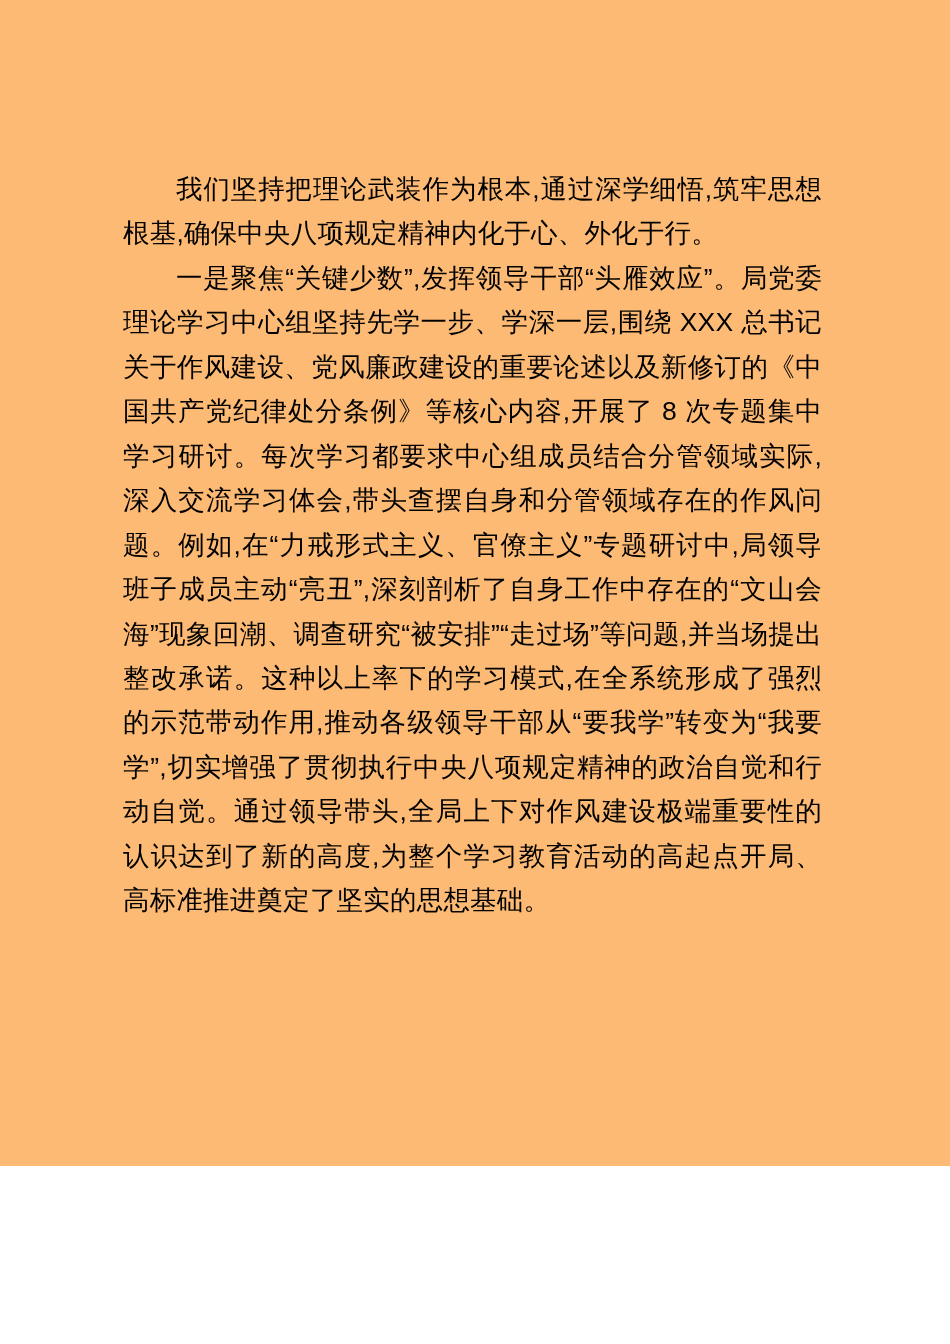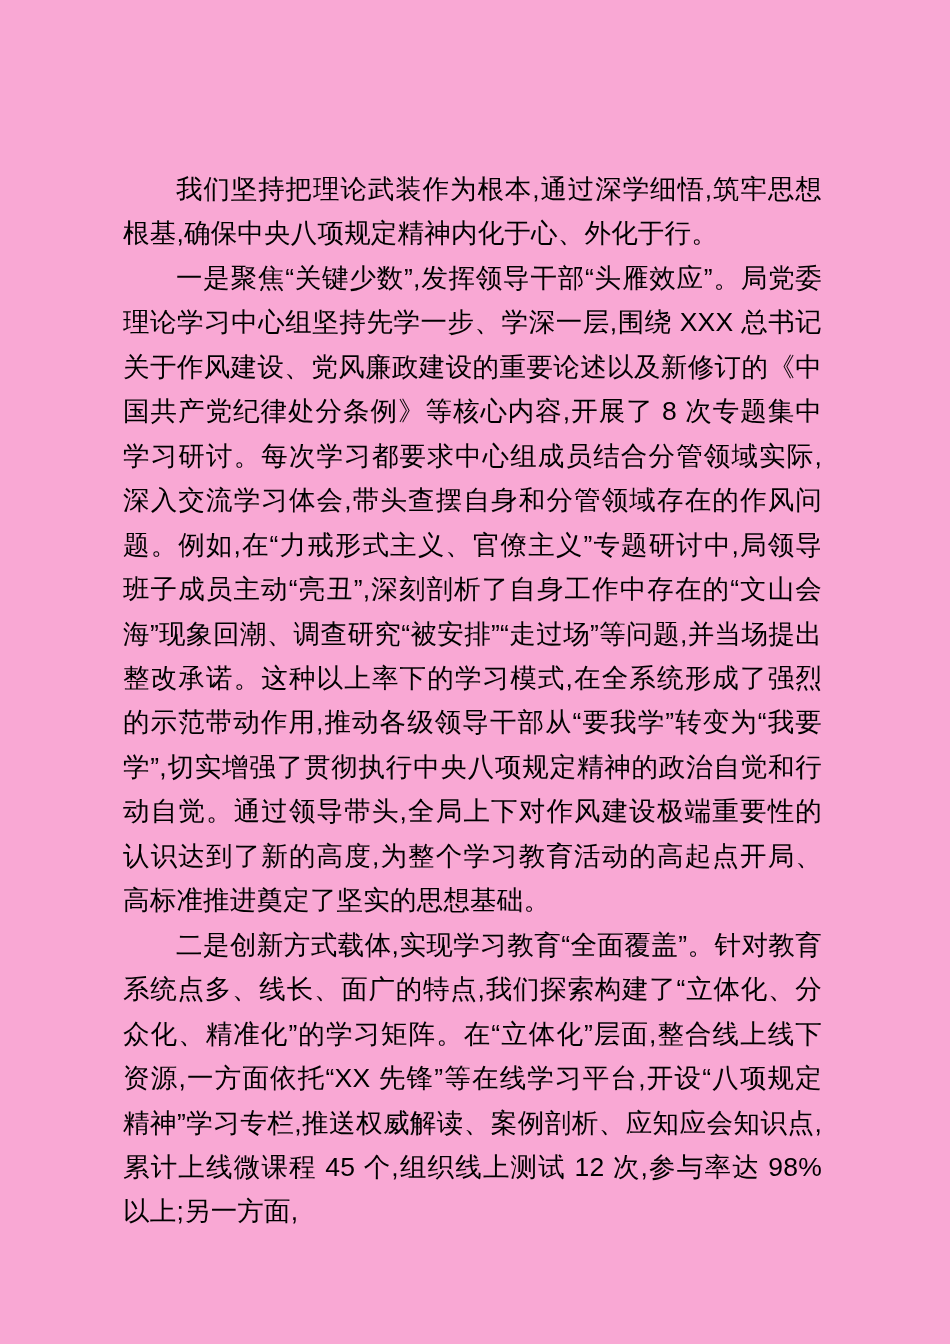--- a/index.html
+++ b/index.html
@@ -9,22 +9,22 @@
   }
   body {
     width: 950px;
     height: 1344px;
     overflow: hidden;
     font-family: "Liberation Sans", "DejaVu Sans", sans-serif;
   }
   .document-page {
     box-sizing: border-box;
     width: 950px;
-    height: 1344px;
-    background: #f9a8d4;
+    height: 1166px;
+    background: #fdba74;
     padding: 167px 128px 0 123px;
   }
   .doc-paragraph {
     margin: 0;
     padding: 0;
     color: #000000;
     font-size: 26.5px;
     line-height: 44.45px;
     text-align: justify;
     text-justify: inter-ideograph;
@@ -33,14 +33,13 @@
     letter-spacing: 0.2px;
     font-weight: 400;
   }
 </style>
 </head>
 <body>
 
 <div class="document-page">
   <p class="doc-paragraph">我们坚持把理论武装作为根本,通过深学细悟,筑牢思想根基,确保中央八项规定精神内化于心、外化于行。</p>
   <p class="doc-paragraph">一是聚焦“关键少数”,发挥领导干部“头雁效应”。局党委理论学习中心组坚持先学一步、学深一层,围绕 XXX 总书记关于作风建设、党风廉政建设的重要论述以及新修订的《中国共产党纪律处分条例》等核心内容,开展了 8 次专题集中学习研讨。每次学习都要求中心组成员结合分管领域实际,深入交流学习体会,带头查摆自身和分管领域存在的作风问题。例如,在“力戒形式主义、官僚主义”专题研讨中,局领导班子成员主动“亮丑”,深刻剖析了自身工作中存在的“文山会海”现象回潮、调查研究“被安排”“走过场”等问题,并当场提出整改承诺。这种以上率下的学习模式,在全系统形成了强烈的示范带动作用,推动各级领导干部从“要我学”转变为“我要学”,切实增强了贯彻执行中央八项规定精神的政治自觉和行动自觉。通过领导带头,全局上下对作风建设极端重要性的认识达到了新的高度,为整个学习教育活动的高起点开局、高标准推进奠定了坚实的思想基础。</p>
-  <p class="doc-paragraph">二是创新方式载体,实现学习教育“全面覆盖”。针对教育系统点多、线长、面广的特点,我们探索构建了“立体化、分众化、精准化”的学习矩阵。在“立体化”层面,整合线上线下资源,一方面依托“XX 先锋”等在线学习平台,开设“八项规定精神”学习专栏,推送权威解读、案例剖析、应知应会知识点,累计上线微课程 45 个,组织线上测试 12 次,参与率达 98%以上;另一方面,</p>
 </div>
 
 </body></html>

